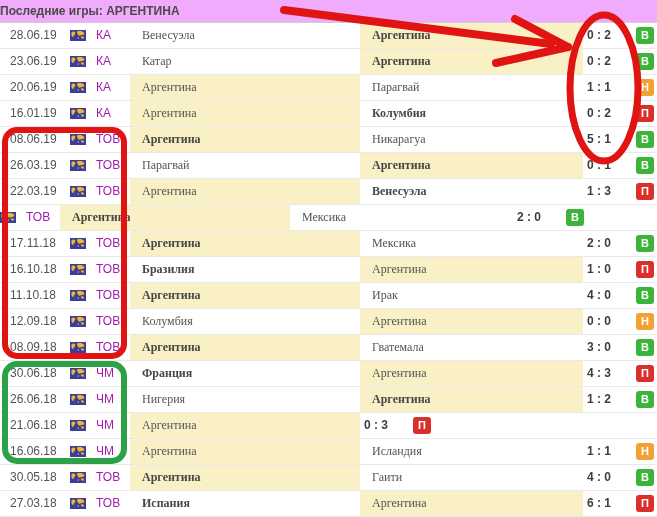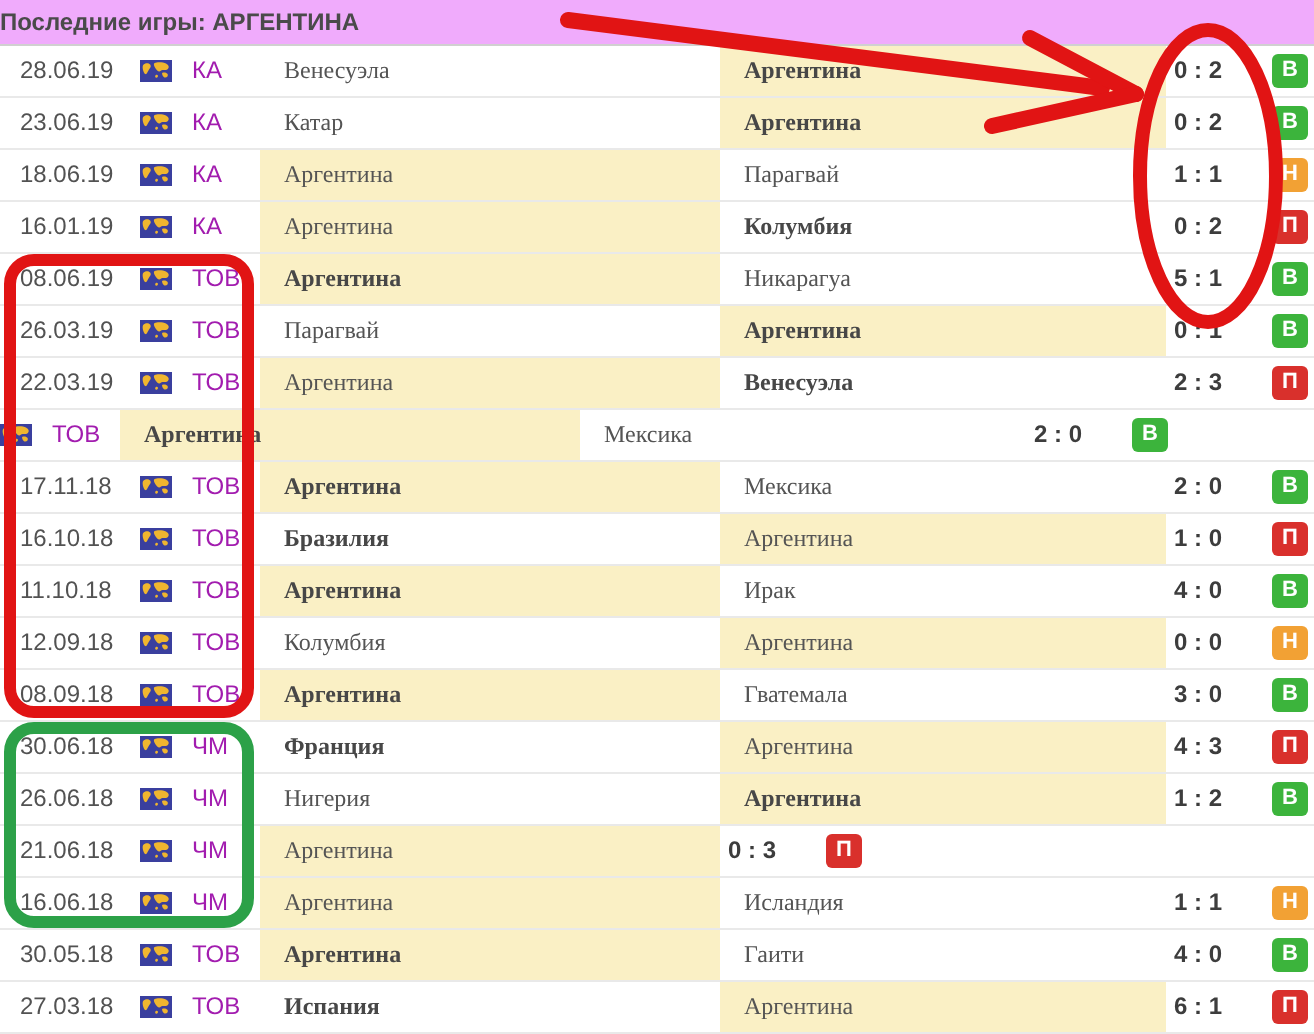--- a/index.html
+++ b/index.html
@@ -63,21 +63,21 @@
           <path d="M8.2 7.4 C8.8 7.2 9.2 7.8 8.9 8.4 C8.6 9 7.7 9 7.6 8.4 C7.5 7.9 7.8 7.5 8.2 7.4 Z" fill="#f0b62f"></path>
         </svg>
       </span>
       <span class="comp">КА</span>
       <span class="team team--home">Катар</span>
       <span class="team team--away bold hl">Аргентина</span>
       <span class="score">0 : 2</span>
       <span class="badge win">В</span>
     </div>
       <div class="row">
-      <span class="date">18.06.19</span>
+      <span class="date">20.06.19</span>
       <span class="flag">
         <svg width="16" height="11" viewBox="0 0 16 11">
           <rect width="16" height="11" fill="#3a3f9e"></rect>
           <path d="M1.5 2.6 C2.6 1.2 4.6 1.4 5.2 2.4 C5.8 3.4 4.9 4.2 4.3 5.1 C3.7 6 3.4 7.4 2.6 7 C1.7 6.5 1 3.6 1.5 2.6 Z" fill="#f0b62f"></path>
           <path d="M7.2 1.6 C8.6 0.8 11.6 1 13 1.8 C14.4 2.6 14.8 3.8 13.8 4.6 C12.8 5.4 11.4 4.6 10.4 5.4 C9.4 6.2 8.4 5.2 7.8 4.2 C7.2 3.2 6.6 2 7.2 1.6 Z" fill="#f0b62f"></path>
           <path d="M11.2 6.4 C12 6 13.4 6.2 13.8 7 C14.2 7.8 13.6 8.8 12.6 8.8 C11.6 8.8 10.6 6.8 11.2 6.4 Z" fill="#f0b62f"></path>
           <path d="M8.2 7.4 C8.8 7.2 9.2 7.8 8.9 8.4 C8.6 9 7.7 9 7.6 8.4 C7.5 7.9 7.8 7.5 8.2 7.4 Z" fill="#f0b62f"></path>
         </svg>
       </span>
       <span class="comp">КА</span>
@@ -144,21 +144,21 @@
           <rect width="16" height="11" fill="#3a3f9e"></rect>
           <path d="M1.5 2.6 C2.6 1.2 4.6 1.4 5.2 2.4 C5.8 3.4 4.9 4.2 4.3 5.1 C3.7 6 3.4 7.4 2.6 7 C1.7 6.5 1 3.6 1.5 2.6 Z" fill="#f0b62f"></path>
           <path d="M7.2 1.6 C8.6 0.8 11.6 1 13 1.8 C14.4 2.6 14.8 3.8 13.8 4.6 C12.8 5.4 11.4 4.6 10.4 5.4 C9.4 6.2 8.4 5.2 7.8 4.2 C7.2 3.2 6.6 2 7.2 1.6 Z" fill="#f0b62f"></path>
           <path d="M11.2 6.4 C12 6 13.4 6.2 13.8 7 C14.2 7.8 13.6 8.8 12.6 8.8 C11.6 8.8 10.6 6.8 11.2 6.4 Z" fill="#f0b62f"></path>
           <path d="M8.2 7.4 C8.8 7.2 9.2 7.8 8.9 8.4 C8.6 9 7.7 9 7.6 8.4 C7.5 7.9 7.8 7.5 8.2 7.4 Z" fill="#f0b62f"></path>
         </svg>
       </span>
       <span class="comp">ТОВ</span>
       <span class="team team--home hl">Аргентина</span>
       <span class="team team--away bold">Венесуэла</span>
-      <span class="score">2 : 3</span>
+      <span class="score">1 : 3</span>
       <span class="badge loss">П</span>
     </div>
       <div class="row">
       <span class="flag">
         <svg width="16" height="11" viewBox="0 0 16 11">
           <rect width="16" height="11" fill="#3a3f9e"></rect>
           <path d="M1.5 2.6 C2.6 1.2 4.6 1.4 5.2 2.4 C5.8 3.4 4.9 4.2 4.3 5.1 C3.7 6 3.4 7.4 2.6 7 C1.7 6.5 1 3.6 1.5 2.6 Z" fill="#f0b62f"></path>
           <path d="M7.2 1.6 C8.6 0.8 11.6 1 13 1.8 C14.4 2.6 14.8 3.8 13.8 4.6 C12.8 5.4 11.4 4.6 10.4 5.4 C9.4 6.2 8.4 5.2 7.8 4.2 C7.2 3.2 6.6 2 7.2 1.6 Z" fill="#f0b62f"></path>
           <path d="M11.2 6.4 C12 6 13.4 6.2 13.8 7 C14.2 7.8 13.6 8.8 12.6 8.8 C11.6 8.8 10.6 6.8 11.2 6.4 Z" fill="#f0b62f"></path>
           <path d="M8.2 7.4 C8.8 7.2 9.2 7.8 8.9 8.4 C8.6 9 7.7 9 7.6 8.4 C7.5 7.9 7.8 7.5 8.2 7.4 Z" fill="#f0b62f"></path>

